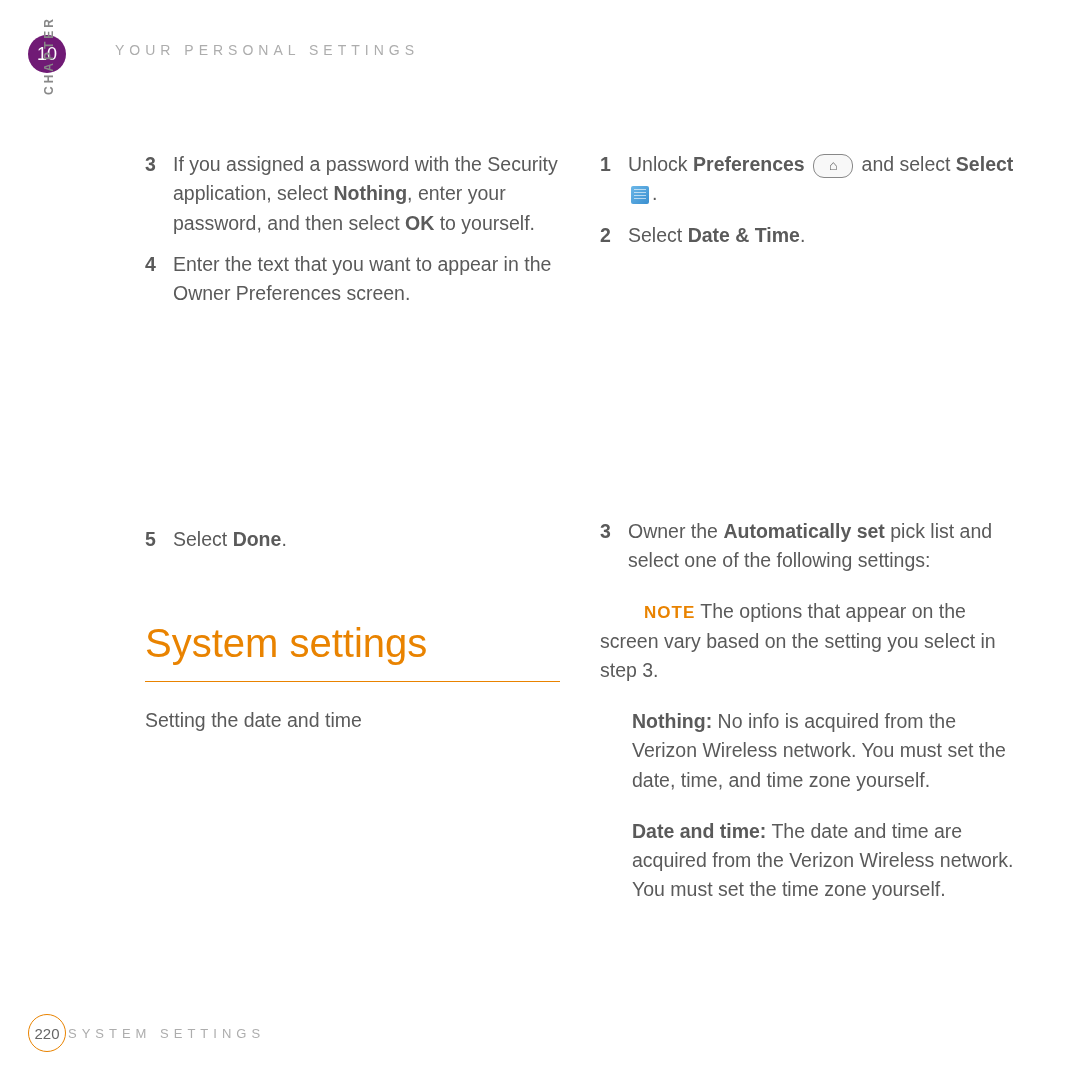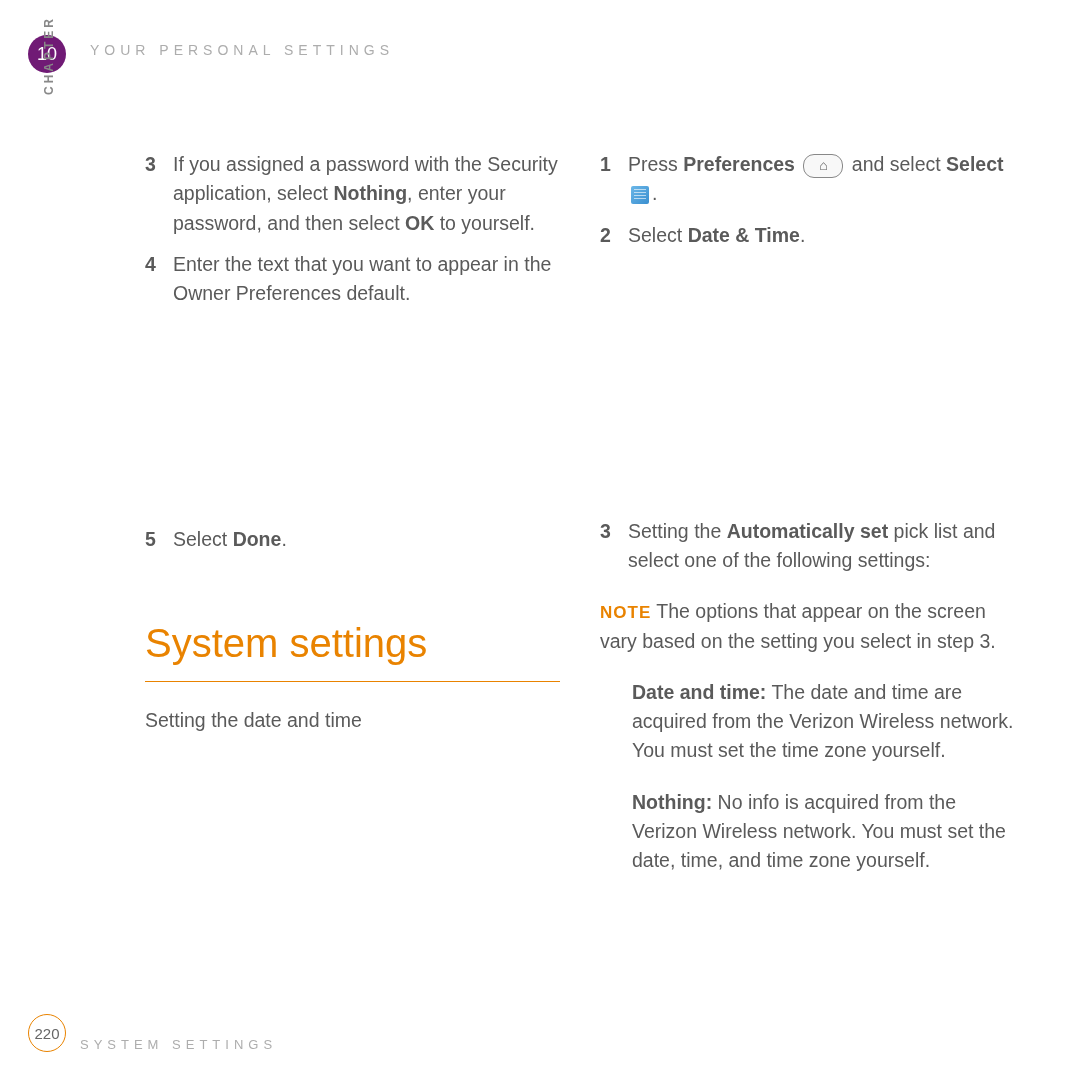--- a/index.html
+++ b/index.html
@@ -35,21 +35,21 @@
       transform: rotate(-90deg);
       transform-origin: left top;
       letter-spacing: 3px;
       font-size: 12px;
       font-weight: 700;
       color: #888;
     }
     .page-header {
       position: absolute;
       top: 42px;
-      left: 90px;
+      left: 115px;
       letter-spacing: 5px;
       font-size: 14px;
       color: #adadad;
       font-weight: 400;
     }
     .columns {
       position: absolute;
       top: 150px;
       left: 145px;
       width: 870px;
@@ -90,20 +90,21 @@
       font-weight: 400;
       color: #5a5a5a;
       margin: 24px 0 8px 0;
       font-size: 19.5px;
     }
     .note-label {
       font-weight: 700;
       color: #e98300;
       letter-spacing: 1px;
       font-size: 17px;
+      margin-left: 44px;
     }
     .note-block { margin-top: 22px; }
     .def-block { margin: 22px 0 14px 32px; }
     .icon-key {
       display: inline-flex;
       vertical-align: middle;
       width: 38px;
       height: 22px;
       border: 1.5px solid #888;
       border-radius: 11px;
@@ -128,22 +129,22 @@
       position: absolute;
       top: 3px; left: 3px; right: 3px; bottom: 3px;
       background: repeating-linear-gradient(#fff,#fff 1px,transparent 1px,transparent 3px);
       opacity: .6;
     }
     .footer {
       position: absolute;
       bottom: 28px;
       left: 28px;
       display: flex;
-      align-items: flex-end;
-      gap: 14px;
+      align-items: center;
+      gap: 2px;
     }
     .page-num {
       width: 36px;
       height: 36px;
       border: 1.5px solid #e98300;
       border-radius: 50%;
       display: flex;
       align-items: center;
       justify-content: center;
       font-size: 15px;
@@ -167,73 +168,73 @@
 
     <div class="step">
       <div class="step-num">3</div>
       <div class="step-body">
         <span>If you assigned a password with the Security application, select </span><span class="bold">Nothing</span><span>, enter your password, and then select </span><span class="bold">OK</span><span> to yourself.</span>
       </div>
     </div>
 
     <div class="step">
       <div class="step-num">4</div>
-      <div class="step-body">Enter the text that you want to appear in the Owner Preferences default.</div>
+      <div class="step-body">Enter the text that you want to appear in the Owner Preferences screen.</div>
     </div>
 
     <div class="ph"></div>
 
     <div class="step">
       <div class="step-num">5</div>
       <div class="step-body">
         <span>Select </span><span class="bold">Done</span><span>.</span>
       </div>
     </div>
 
     <div class="h1">System settings</div>
     <div class="h2">Setting the date and time</div>
   </div>
 
   <div class="col">
 
     <div class="step">
       <div class="step-num">1</div>
       <div class="step-body">
-        <span>Press </span><span class="bold">Preferences</span>
+        <span>Unlock </span><span class="bold">Preferences</span>
         <span class="icon-key">⌂</span>
         <span> and select </span><span class="bold">Select</span>
         <span class="icon-prefs"></span><span>.</span>
       </div>
     </div>
 
     <div class="step">
       <div class="step-num">2</div>
       <div class="step-body">
         <span>Select </span><span class="bold">Date &amp; Time</span><span>.</span>
       </div>
     </div>
 
     <div class="ph" style="height:255px;"></div>
 
     <div class="step">
       <div class="step-num">3</div>
       <div class="step-body">
-        <span>Setting the </span><span class="bold">Automatically set</span><span> pick list and select one of the following settings:</span>
+        <span>Owner the </span><span class="bold">Automatically set</span><span> pick list and select one of the following settings:</span>
       </div>
     </div>
 
     <div class="note-block">
       <span class="note-label">NOTE</span><span> The options that appear on the screen vary based on the setting you select in step 3.</span>
     </div>
 
     <div class="def-block">
+      <span class="bold">Nothing:</span><span> No info is acquired from the Verizon Wireless network. You must set the date, time, and time zone yourself.</span>
+    </div>
+    <div class="def-block">
       <span class="bold">Date and time:</span><span> The date and time are acquired from the Verizon Wireless network. You must set the time zone yourself.</span>
-    </div>
-    <div class="def-block">
-      <span class="bold">Nothing:</span><span> No info is acquired from the Verizon Wireless network. You must set the date, time, and time zone yourself.</span>
     </div>
   </div>
 </div>
 
 <div class="footer">
   <div class="page-num">220</div>
   <div class="footer-title">SYSTEM SETTINGS</div>
 </div>
 
 </body></html>

